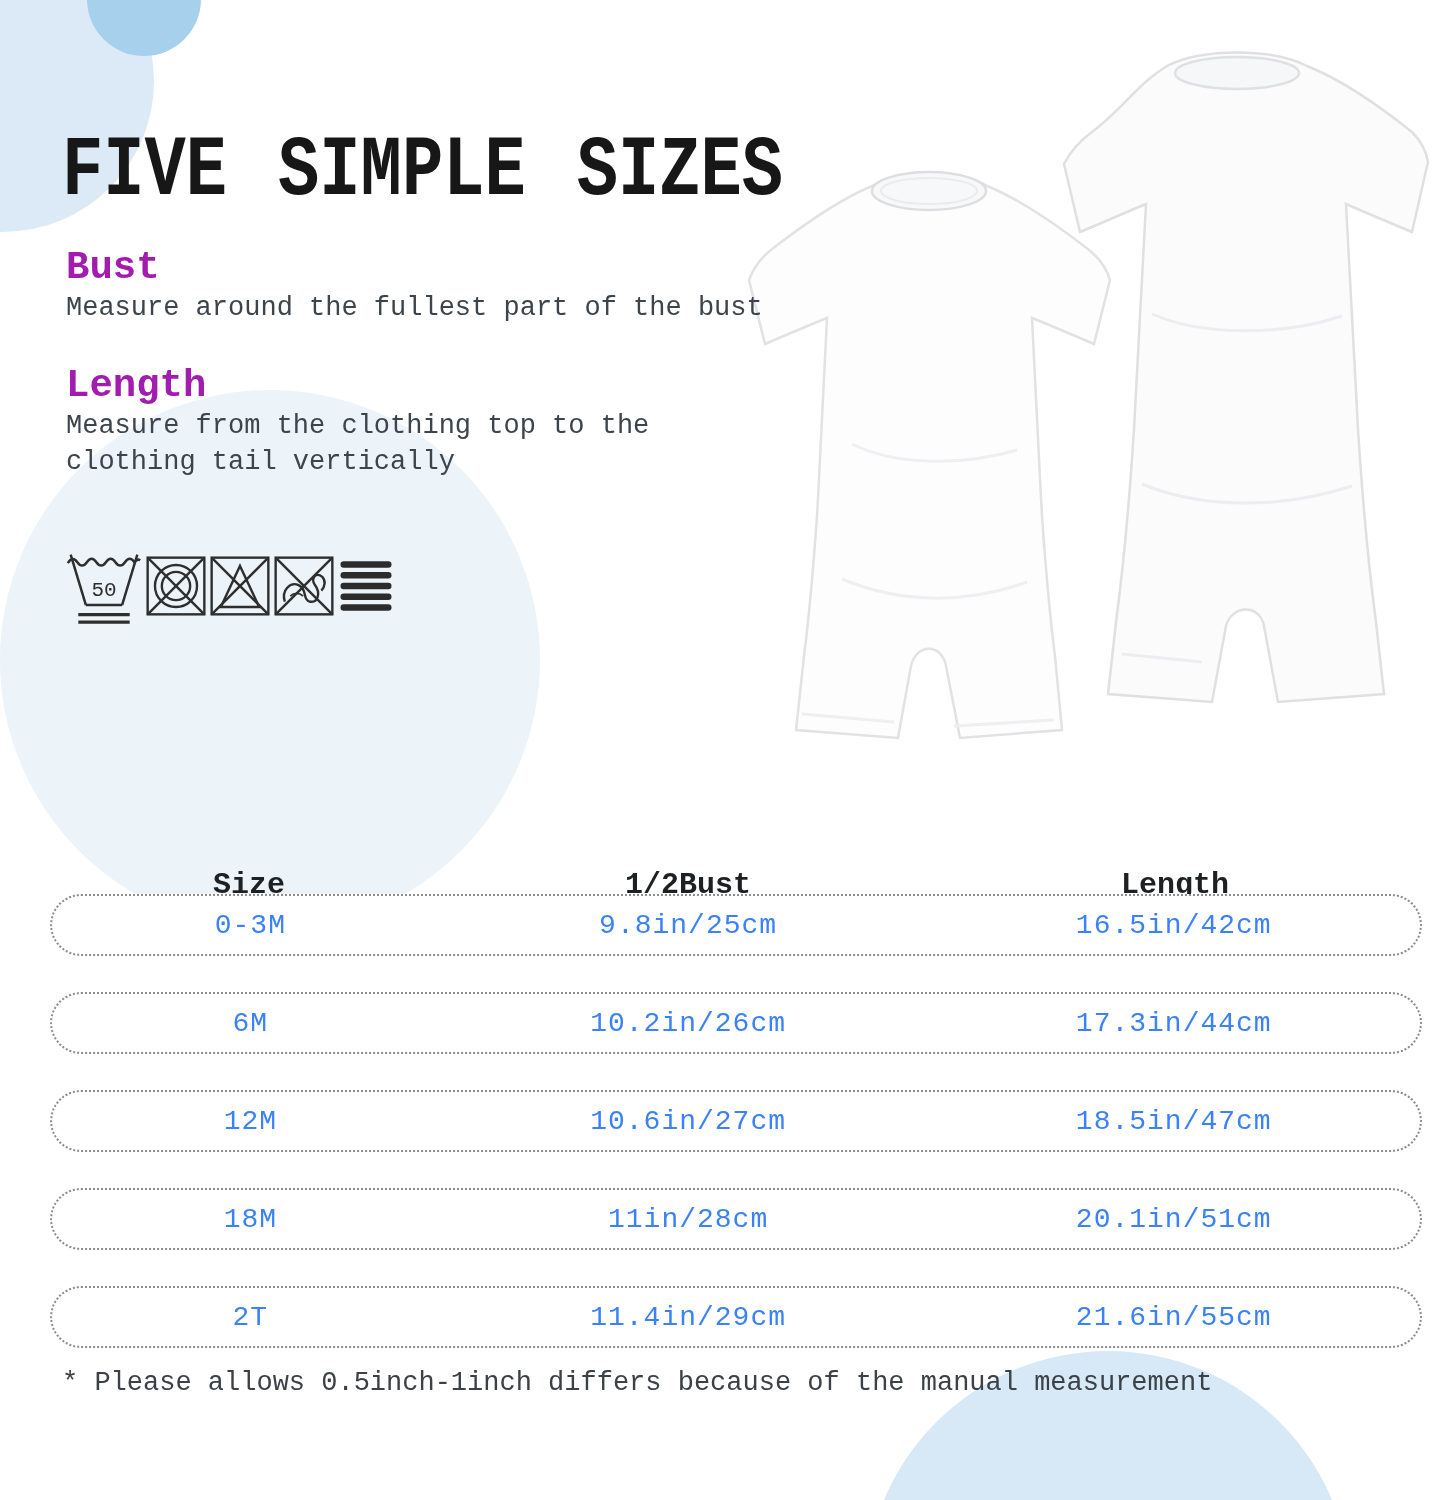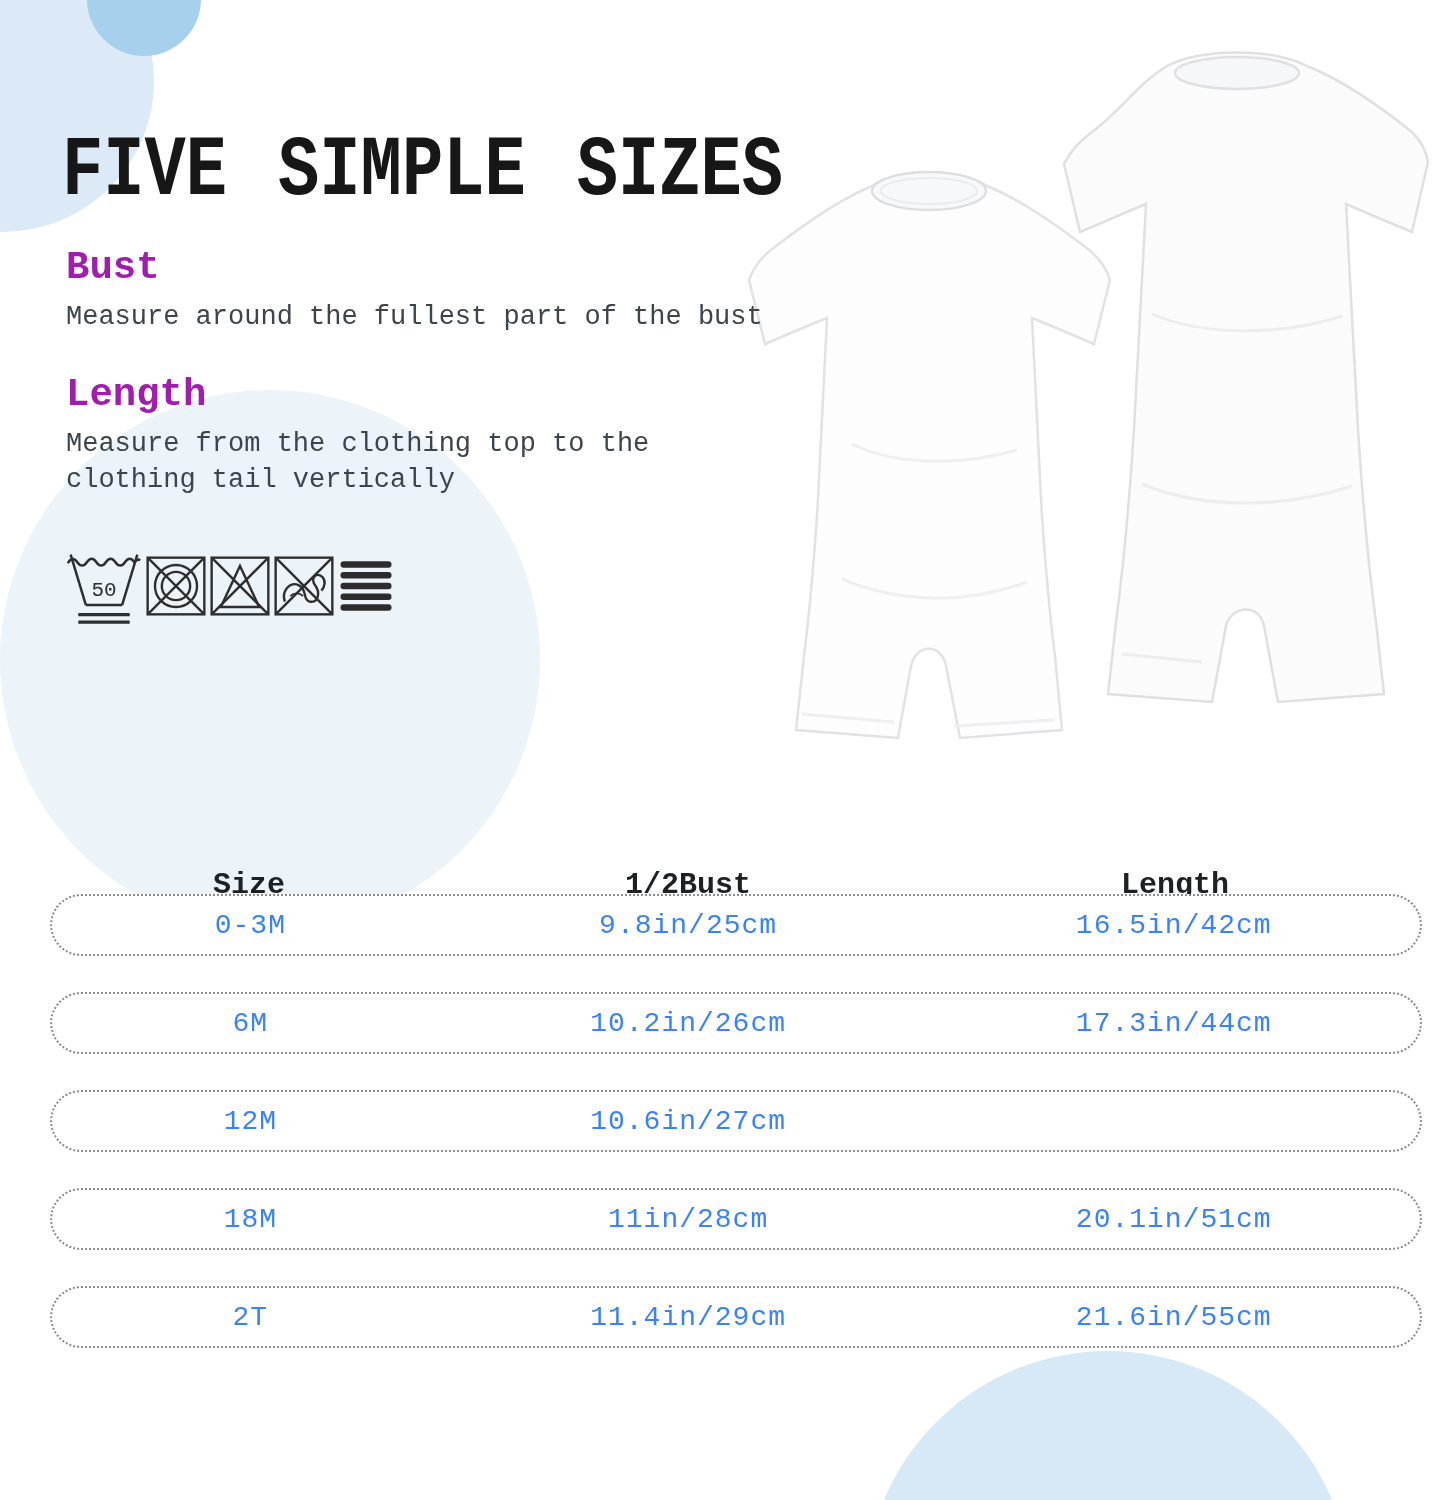--- a/index.html
+++ b/index.html
@@ -18,21 +18,21 @@
   .c-botright { left:865px; top:1351px; width:486px; height:486px; background:#d7e8f6; }
 
   .title {
     position:absolute; left:62px; top:122px; z-index:2;
     font-size:86px; font-weight:bold; letter-spacing:0px; word-spacing:12px;
     color:#171717; white-space:nowrap;
     transform:scaleX(.80); transform-origin:left top;
   }
   .measure { position:absolute; left:66px; top:246px; z-index:2; }
   .measure h2 { font-size:39px; font-weight:bold; color:#a21caf; }
-  .measure p  { font-size:27px; color:#3d454c; margin-top:9px; line-height:36px; white-space:pre-line; }
+  .measure p  { font-size:27px; color:#3d454c; line-height:36px; white-space:pre-line; }
   .measure .block2 { margin-top:38px; }
 
   .care-row {
     position:absolute; left:64px; top:542px; z-index:2;
     display:flex; align-items:center; 
   }
   .care-row svg { display:block; }
 
   .rompers { position:absolute; left:702px; top:14px; width:730px; height:752px; z-index:1; }
 
@@ -170,27 +170,29 @@
       <span class="cell">16.5in/42cm</span>
     </div>
     <div class="pill">
       <span class="cell">6M</span>
       <span class="cell">10.2in/26cm</span>
       <span class="cell">17.3in/44cm</span>
     </div>
     <div class="pill">
       <span class="cell">12M</span>
       <span class="cell">10.6in/27cm</span>
+      <span class="cell">18.5in/47cm</span>
     </div>
     <div class="pill">
       <span class="cell">18M</span>
       <span class="cell">11in/28cm</span>
       <span class="cell">20.1in/51cm</span>
     </div>
     <div class="pill">
       <span class="cell">2T</span>
       <span class="cell">11.4in/29cm</span>
       <span class="cell">21.6in/55cm</span>
     </div>
   </div>
 
+  <p class="footnote">* Please allows 0.5inch-1inch differs because of the  manual measurement</p>
 
 </div>
 
 </body></html>

